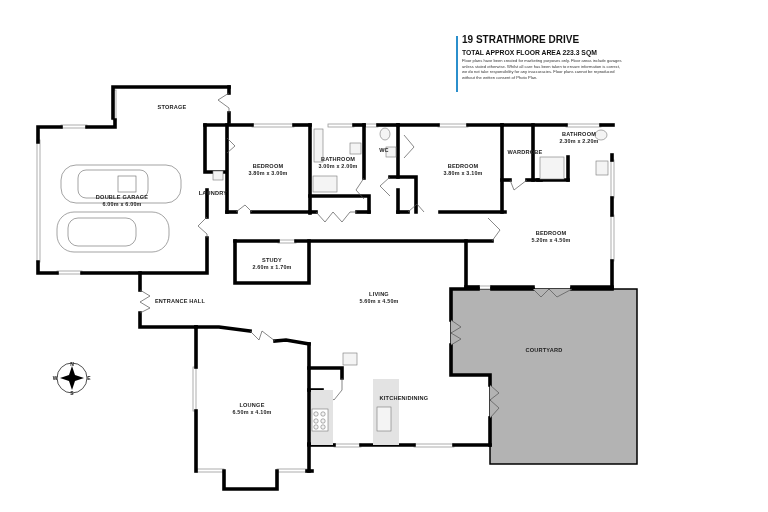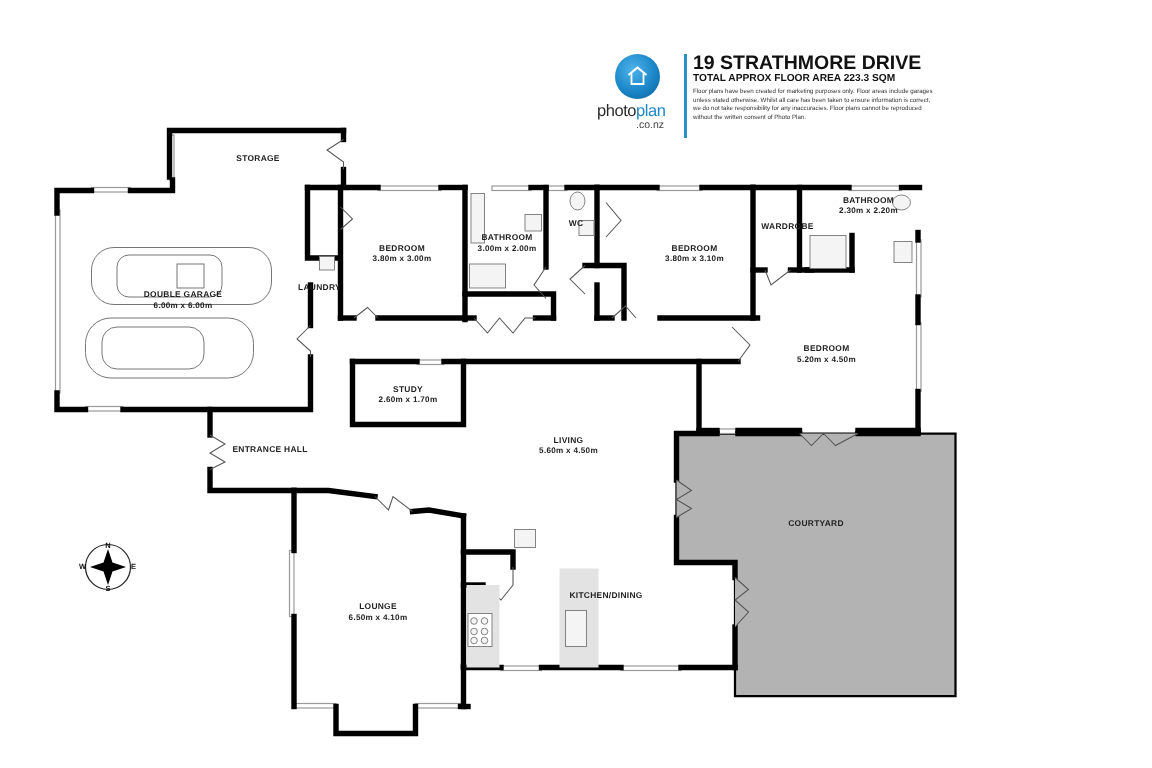--- a/index.html
+++ b/index.html
@@ -7,21 +7,21 @@
   #plan { position: absolute; left: 0; top: 0; width: 768px; height: 512px; }
   .header { position: absolute; left: 398px; top: 30px; width: 230px; height: 64px; }
   .logo { position: absolute; left: 0; top: 6px; width: 58px; height: 56px; }
   .logo-circle { position: absolute; left: 12px; top: 0; width: 30px; height: 30px; border-radius: 50%;
     background: radial-gradient(circle at 40% 35%, #4fb3ea 0%, #1a86c8 55%, #0b5f97 100%); }
   .logo-house { position: absolute; left: 20px; top: 8px; width: 14px; height: 13px; }
   .logo-text { position: absolute; left: 0; top: 32px; font-size: 11px; color: #2a2a2a; letter-spacing: -0.3px; }
   .logo-text .accent { color: #1a86c8; }
   .logo-sub { position: absolute; left: 26px; top: 44px; font-size: 7px; color: #444; }
   .divider { position: absolute; left: 58px; top: 6px; width: 2px; height: 56px; background: #2b8fcc; }
-  .title { position: absolute; left: 64px; top: 4px; font-size: 13px; font-weight: bold; color: #111; white-space: nowrap; }
+  .title { position: absolute; left: 64px; top: 4px; font-size: 10px; font-weight: bold; color: #111; white-space: nowrap; }
   .subtitle { position: absolute; left: 64px; top: 19px; font-size: 6.8px; font-weight: bold; color: #111; white-space: nowrap; }
   .disclaimer { position: absolute; left: 64px; top: 28px; width: 160px; font-size: 4.1px; line-height: 5.6px; color: #333; }
   .room-label { position: absolute; transform: translate(-50%, -50%); text-align: center; font-size: 5.6px; font-weight: bold; color: #222; white-space: nowrap; line-height: 7px; letter-spacing: 0.2px; }
   .room-label .dim { font-weight: bold; font-size: 5.4px; }
   .compass-letter { position: absolute; font-size: 5px; font-weight: bold; color: #111; transform: translate(-50%, -50%); }
 </style>
 </head>
 <body>
 
 <svg id="plan" viewBox="0 0 768 512" xmlns="http://www.w3.org/2000/svg">
@@ -187,29 +187,20 @@
     <rect x="68" y="218" width="68" height="28" rx="10"></rect>
   </g>
 
   <g>
     <circle cx="72" cy="378" r="15" fill="none" stroke="#222" stroke-width="0.8"></circle>
     <polygon points="72,366 75,375 84,378 75,381 72,390 69,381 60,378 69,375" fill="#000"></polygon>
   </g>
 </svg>
 
 <div class="header">
-  <div class="logo">
-    <div class="logo-circle"></div>
-    <svg class="logo-house" viewBox="0 0 14 13">
-      <polyline points="1,6 7,1 13,6" fill="none" stroke="#fff" stroke-width="1.4"></polyline>
-      <polyline points="3,5 3,12 11,12 11,5" fill="none" stroke="#fff" stroke-width="1.2"></polyline>
-    </svg>
-    <div class="logo-text"><span>photo</span><span class="accent">plan</span></div>
-    <div class="logo-sub">.co.nz</div>
-  </div>
   <div class="divider"></div>
   <div class="title">19 STRATHMORE DRIVE</div>
   <div class="subtitle">TOTAL APPROX FLOOR AREA 223.3 SQM</div>
   <div class="disclaimer">Floor plans have been created for marketing purposes only. Floor areas include garages unless stated otherwise. Whilst all care has been taken to ensure information is correct, we do not take responsibility for any inaccuracies. Floor plans cannot be reproduced without the written consent of Photo Plan.</div>
 </div>
 
 <div class="room-label" style="left:172px;top:107px;">
   <div>STORAGE</div>
 </div>
 <div class="room-label" style="left:122px;top:201px;">

